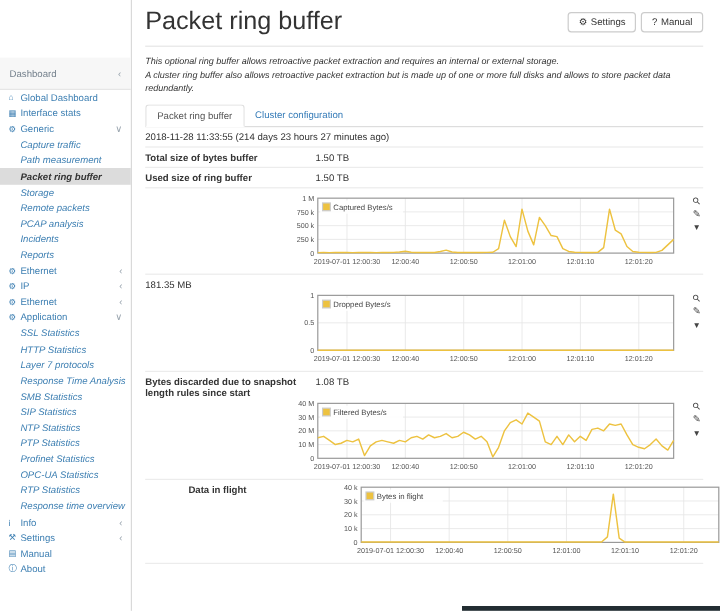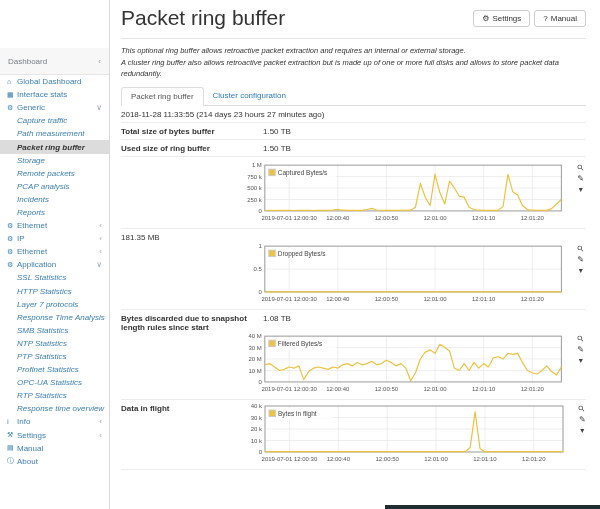--- a/index.html
+++ b/index.html
@@ -32,21 +32,21 @@
 
   .tabs { display:flex; border-bottom:1px solid #ddd; font-size:8px; }
   .tab { padding:4px 9px; color:#337ab7; cursor:pointer; margin-bottom:-1px; }
   .tab.active { color:#555; background:#fff; border:1px solid #ddd; border-bottom:1px solid #fff;
     border-radius:3px 3px 0 0; }
 
   .stat-row { border-bottom:1px solid #ececec; padding:4px 0 3px; font-size:8px; }
   .stat-line { display:flex; }
   .stat-label { width:142px; min-width:142px; font-weight:bold; padding-right:8px; }
   .inline-row { display:flex; }
-  .inline-row .stat-label { width:108px; min-width:108px; }
+  .inline-row .stat-label { width:108px; min-width:108px;margin-left:36px; }
   .chart-holder { display:flex; margin-left:108px; margin-top:2px; }
   .chart-holder.inline { margin-left:0; margin-top:0; flex:1; }
   svg.chart { display:block; }
   .chart-tools { margin-left:auto; display:flex; flex-direction:column; align-items:center;
     gap:3px; color:#444; font-size:8px; line-height:1; padding:1px 2px 0 0; }
   .tool { cursor:pointer; }
   .tool-zoom-icon { display:inline-block; transform:rotate(-45deg); }
 
   .actions { display:flex; gap:4px; padding:7px 0 6px; }
 
@@ -125,20 +125,23 @@
         <span>HTTP Statistics</span>
       </div>
       <div class="side-item level1">
         <span>Layer 7 protocols</span>
       </div>
       <div class="side-item level1">
         <span>Response Time Analysis</span>
       </div>
       <div class="side-item level1">
         <span>SMB Statistics</span>
+      </div>
+      <div class="side-item level1">
+        <span>SIP Statistics</span>
       </div>
       <div class="side-item level1">
         <span>NTP Statistics</span>
       </div>
       <div class="side-item level1">
         <span>PTP Statistics</span>
       </div>
       <div class="side-item level1">
         <span>Profinet Statistics</span>
       </div>

